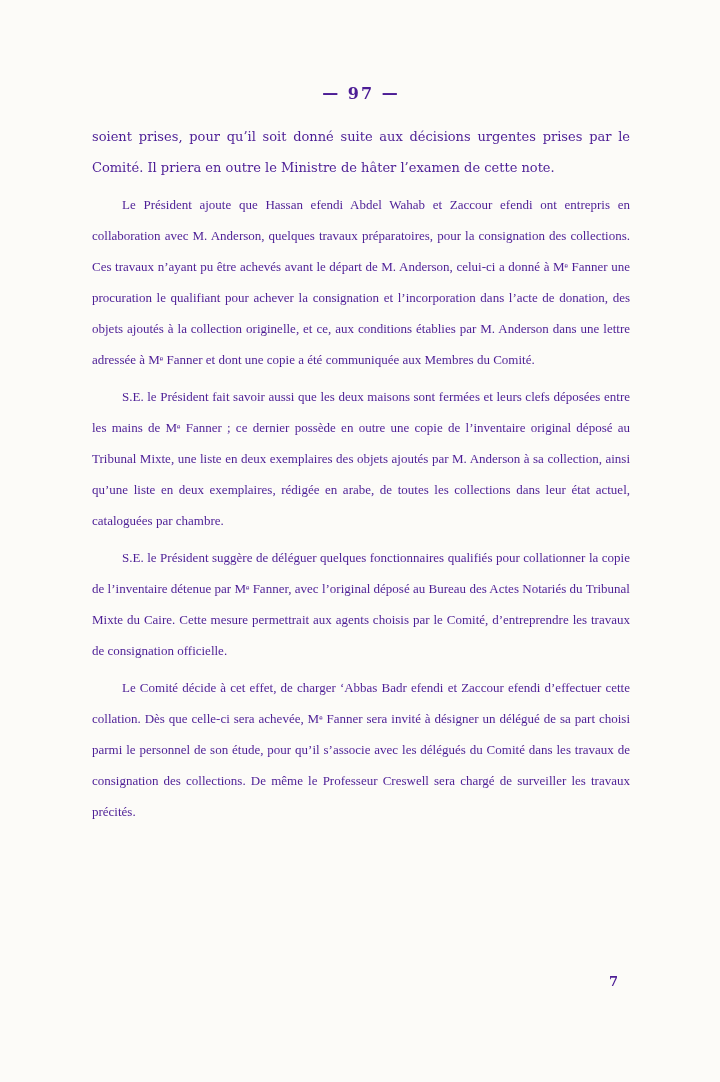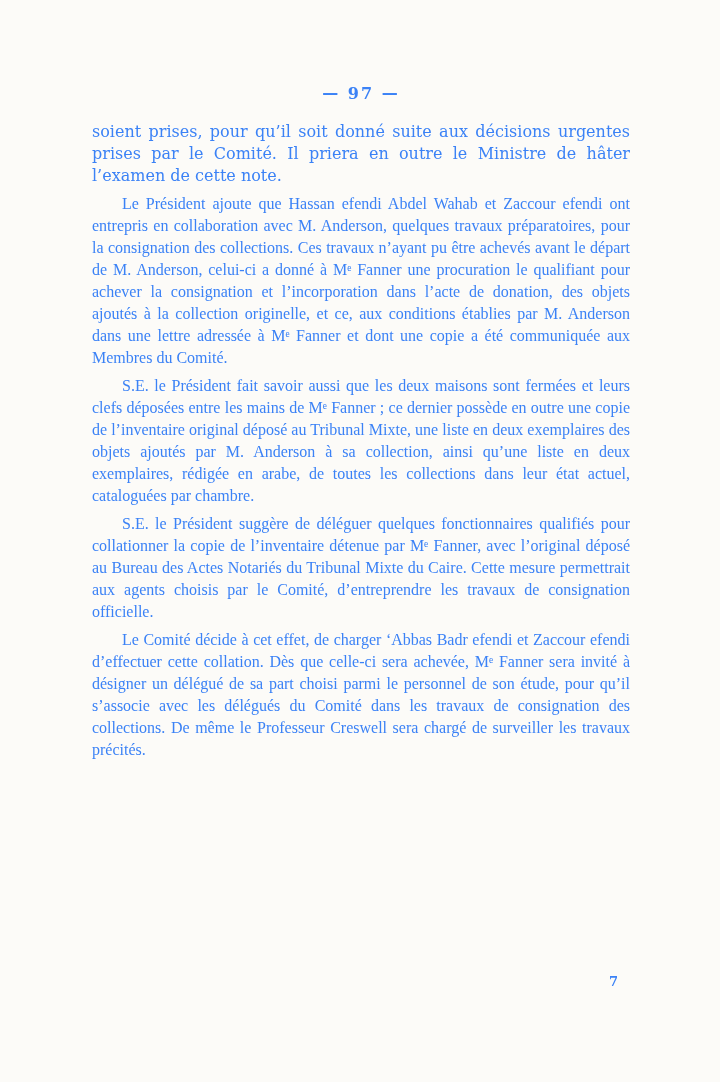--- a/index.html
+++ b/index.html
@@ -6,37 +6,37 @@
     margin: 0;
     padding: 0;
     background: #f3f2ee;
   }
   .page {
     position: relative;
     width: 720px;
     height: 1082px;
     margin: 0 auto;
     background: #fcfbf8;
-    color: #3b82f6;
+    color: #4c1d95;
     font-family: "DejaVu Serif", "Liberation Serif", serif;
     box-sizing: border-box;
     padding: 84px 90px 0 92px;
     overflow: hidden;
   }
   .page-number {
     text-align: center;
     font-size: 16px;
     font-weight: bold;
     letter-spacing: 2px;
     margin: 0 0 18px 0;
   }
   .text-block p {
     margin: 0 0 6px 0;
-    font-size: 16px;
-    line-height: 22px;
+    font-size: 13px;
+    line-height: 31px;
     text-align: justify;
     hyphens: auto;
     -webkit-hyphens: auto;
   }
   .text-block p.indent {
     text-indent: 30px;
     font-family: Liberation Serif, serif;
   }
   .footer-mark {
     position: absolute;

